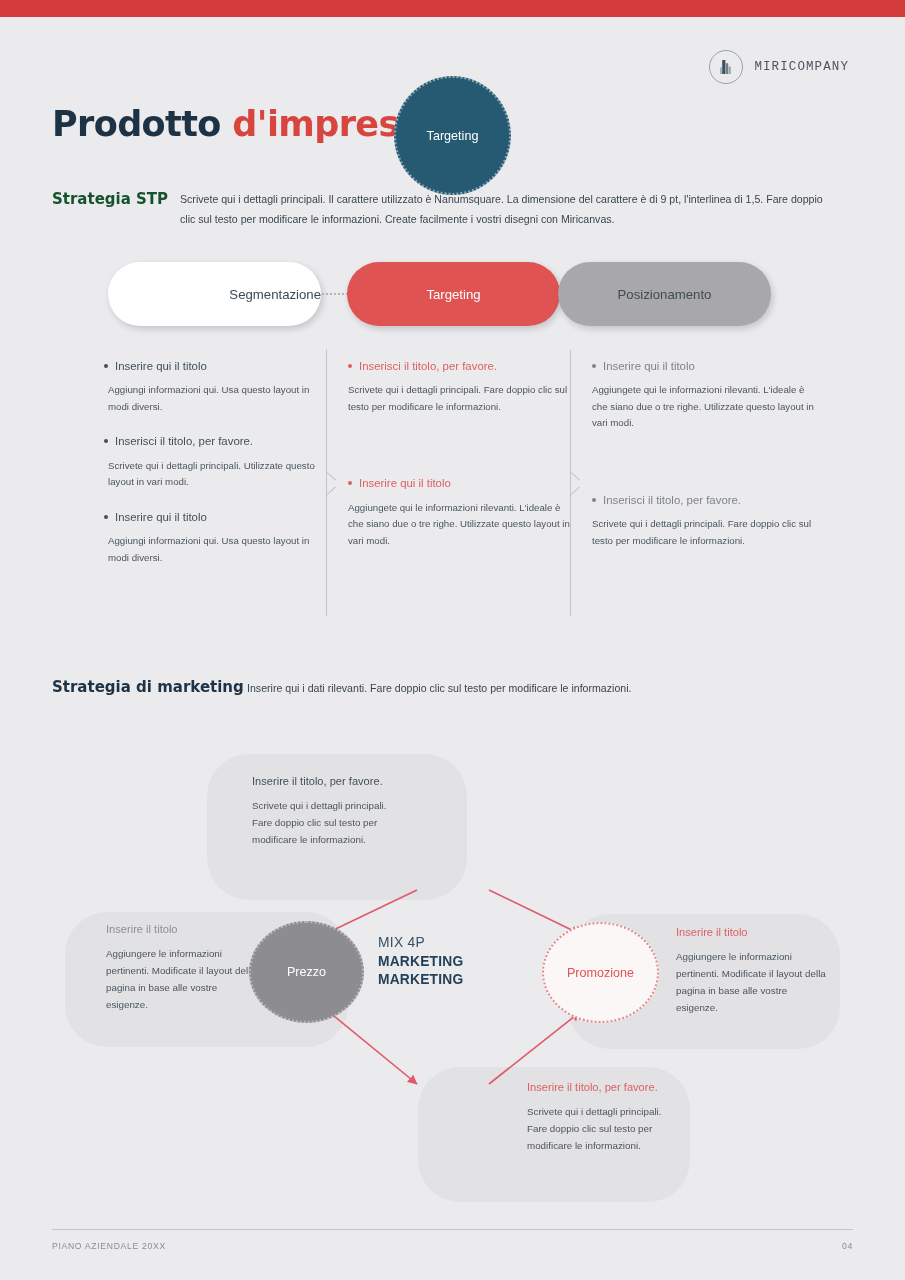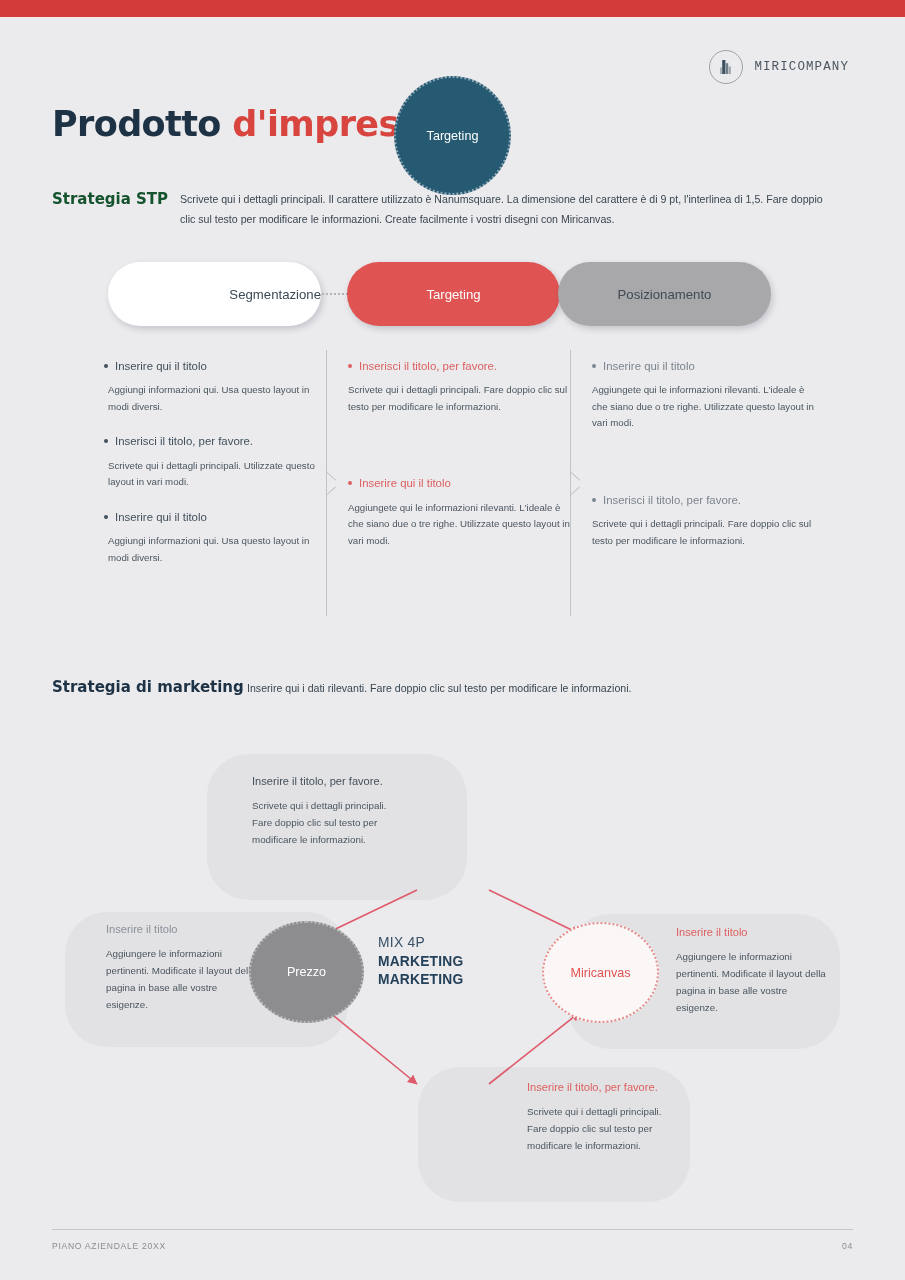--- a/index.html
+++ b/index.html
@@ -479,21 +479,21 @@
     <div class="panel-body  b-bottom">Scrivete qui i dettagli principali. Fare doppio clic sul testo per modificare le informazioni.</div>
   </div>
 
   <div class="node prodotto">
     <span>Targeting</span>
   </div>
   <div class="node prezzo">
     <span>Prezzo</span>
   </div>
   <div class="node promozione">
-    <span>Miricanvas</span>
+    <span>Promozione</span>
   </div>
 
   <div class="center-text">
     <div class="mix">MIX 4P</div>
     <div class="big">MARKETING</div>
     <div class="big">MARKETING</div>
   </div>
 
   <div class="footer-rule"></div>
   <div class="footer-left">PIANO AZIENDALE 20XX</div>

